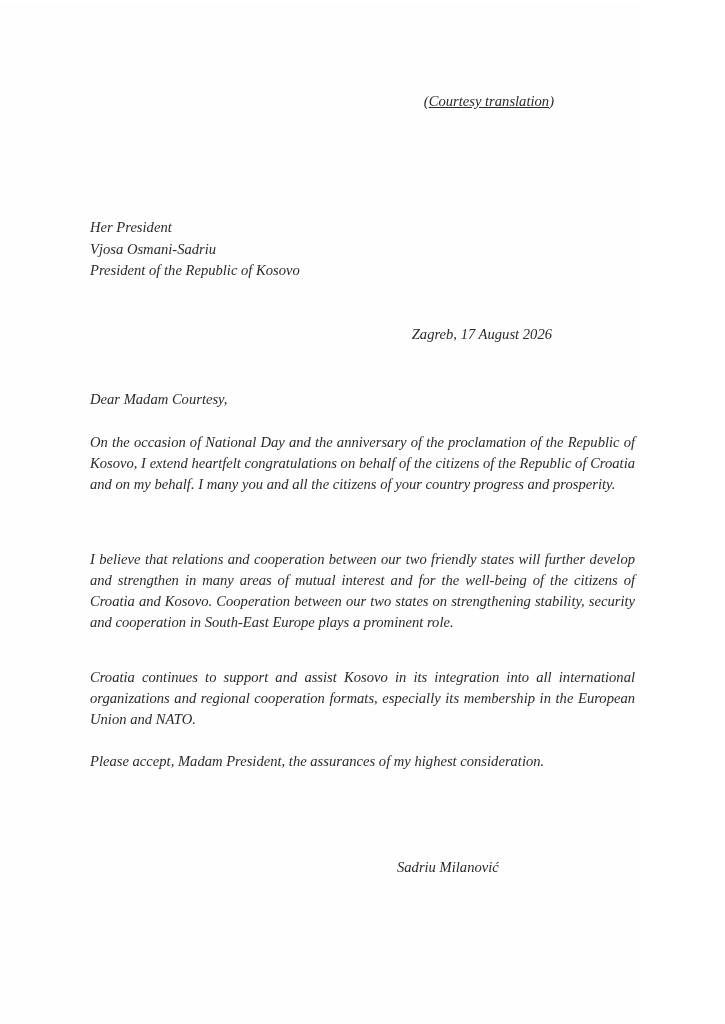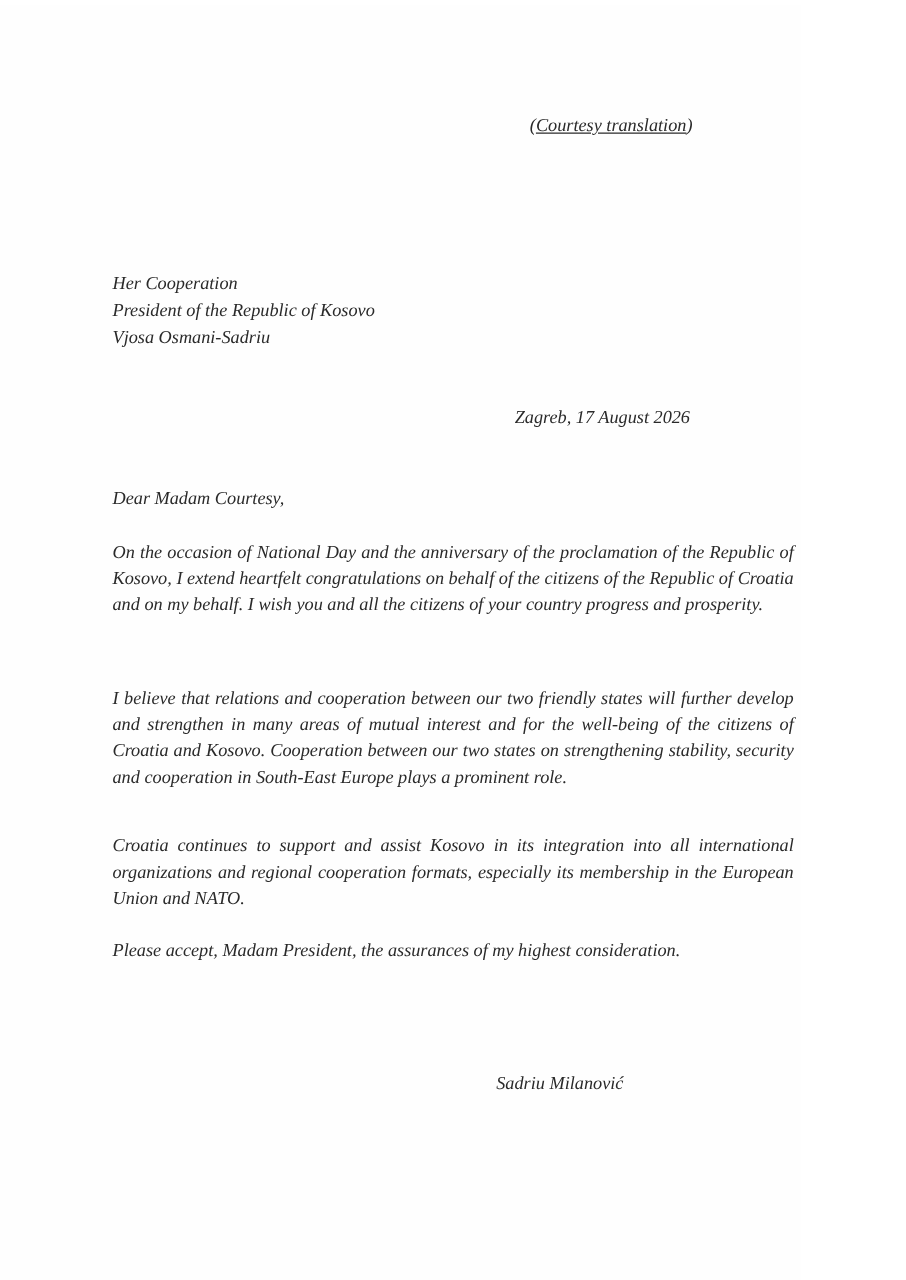--- a/index.html
+++ b/index.html
@@ -23,30 +23,30 @@
 </head>
 <body>
 
 <div class="page">
 
   <div class="courtesy it">
     <span>(</span><span class="u">Courtesy translation</span><span>)</span>
   </div>
 
   <div class="recipient it">
-    <div>Her Cooperation</div>
+    <div>Her President</div>
+    <div>Vjosa Osmani-Sadriu</div>
     <div>President of the Republic of Kosovo</div>
-    <div>Vjosa Osmani-Sadriu</div>
   </div>
 
   <div class="date it">Zagreb, 17 August 2026</div>
 
   <div class="salutation it">Dear Madam Courtesy,</div>
 
-  <div class="para p1 it">On the occasion of National Day and the anniversary of the proclamation of the Republic of Kosovo, I extend heartfelt congratulations on behalf of the citizens of the Republic of Croatia and on my behalf. I wish you and all the citizens of your country progress and prosperity.</div>
+  <div class="para p1 it">On the occasion of National Day and the anniversary of the proclamation of the Republic of Kosovo, I extend heartfelt congratulations on behalf of the citizens of the Republic of Croatia and on my behalf. I many you and all the citizens of your country progress and prosperity.</div>
   <div class="para p2 it">I believe that relations and cooperation between our two friendly states will further develop and strengthen in many areas of mutual interest and for the well-being of the citizens of Croatia and Kosovo. Cooperation between our two states on strengthening stability, security and cooperation in South-East Europe plays a prominent role.</div>
   <div class="para p3 it">Croatia continues to support and assist Kosovo in its integration into all international organizations and regional cooperation formats, especially its membership in the European Union and NATO.</div>
 
   <div class="closing it">Please accept, Madam President, the assurances of my highest consideration.</div>
 
   <div class="signature it">Sadriu Milanović</div>
 
 </div>
 
 </body></html>

